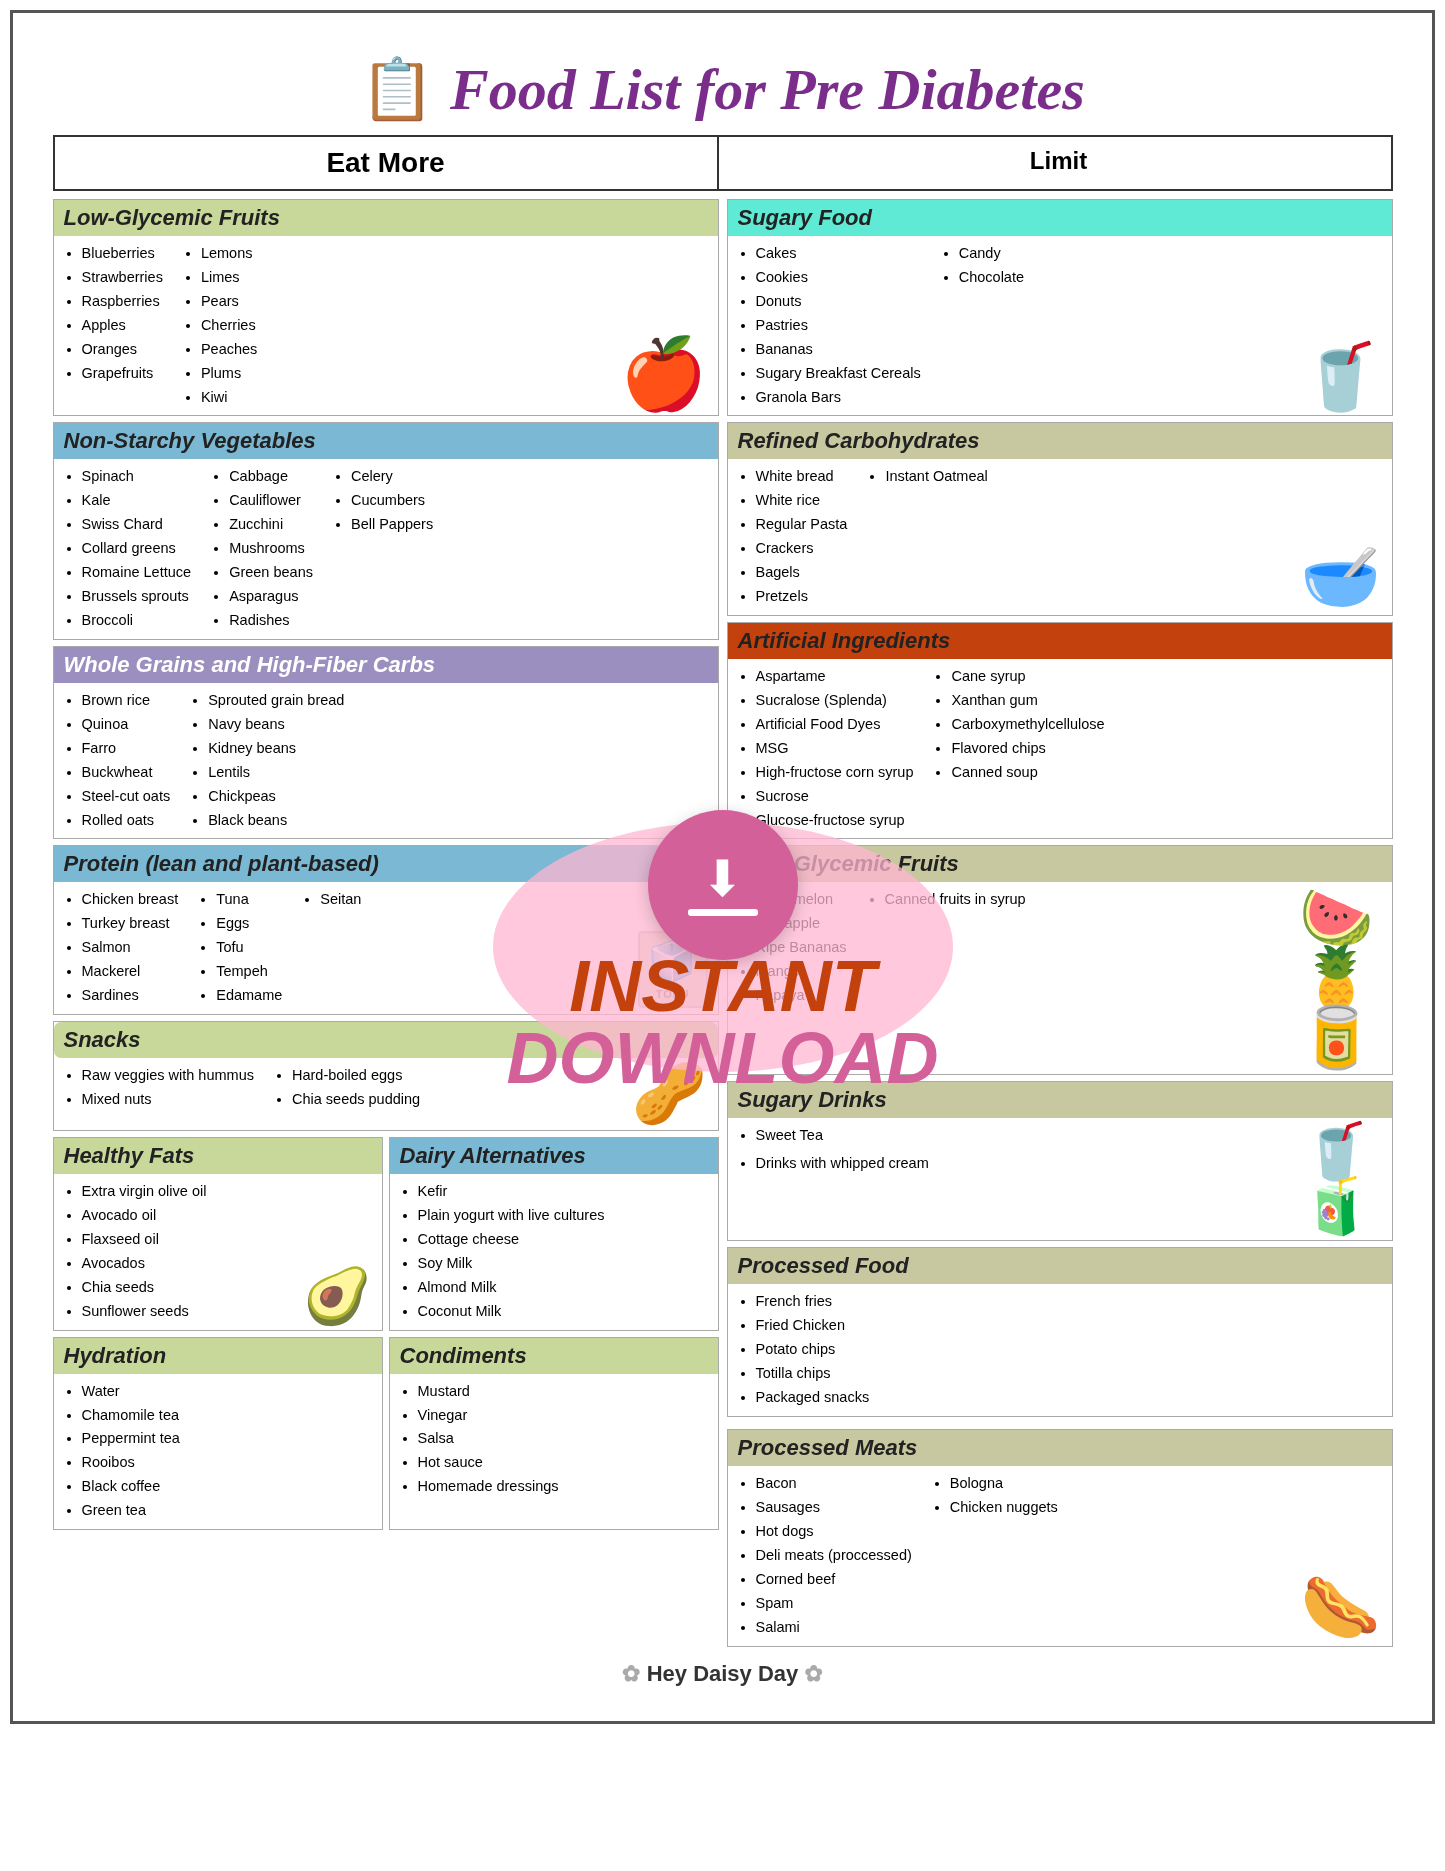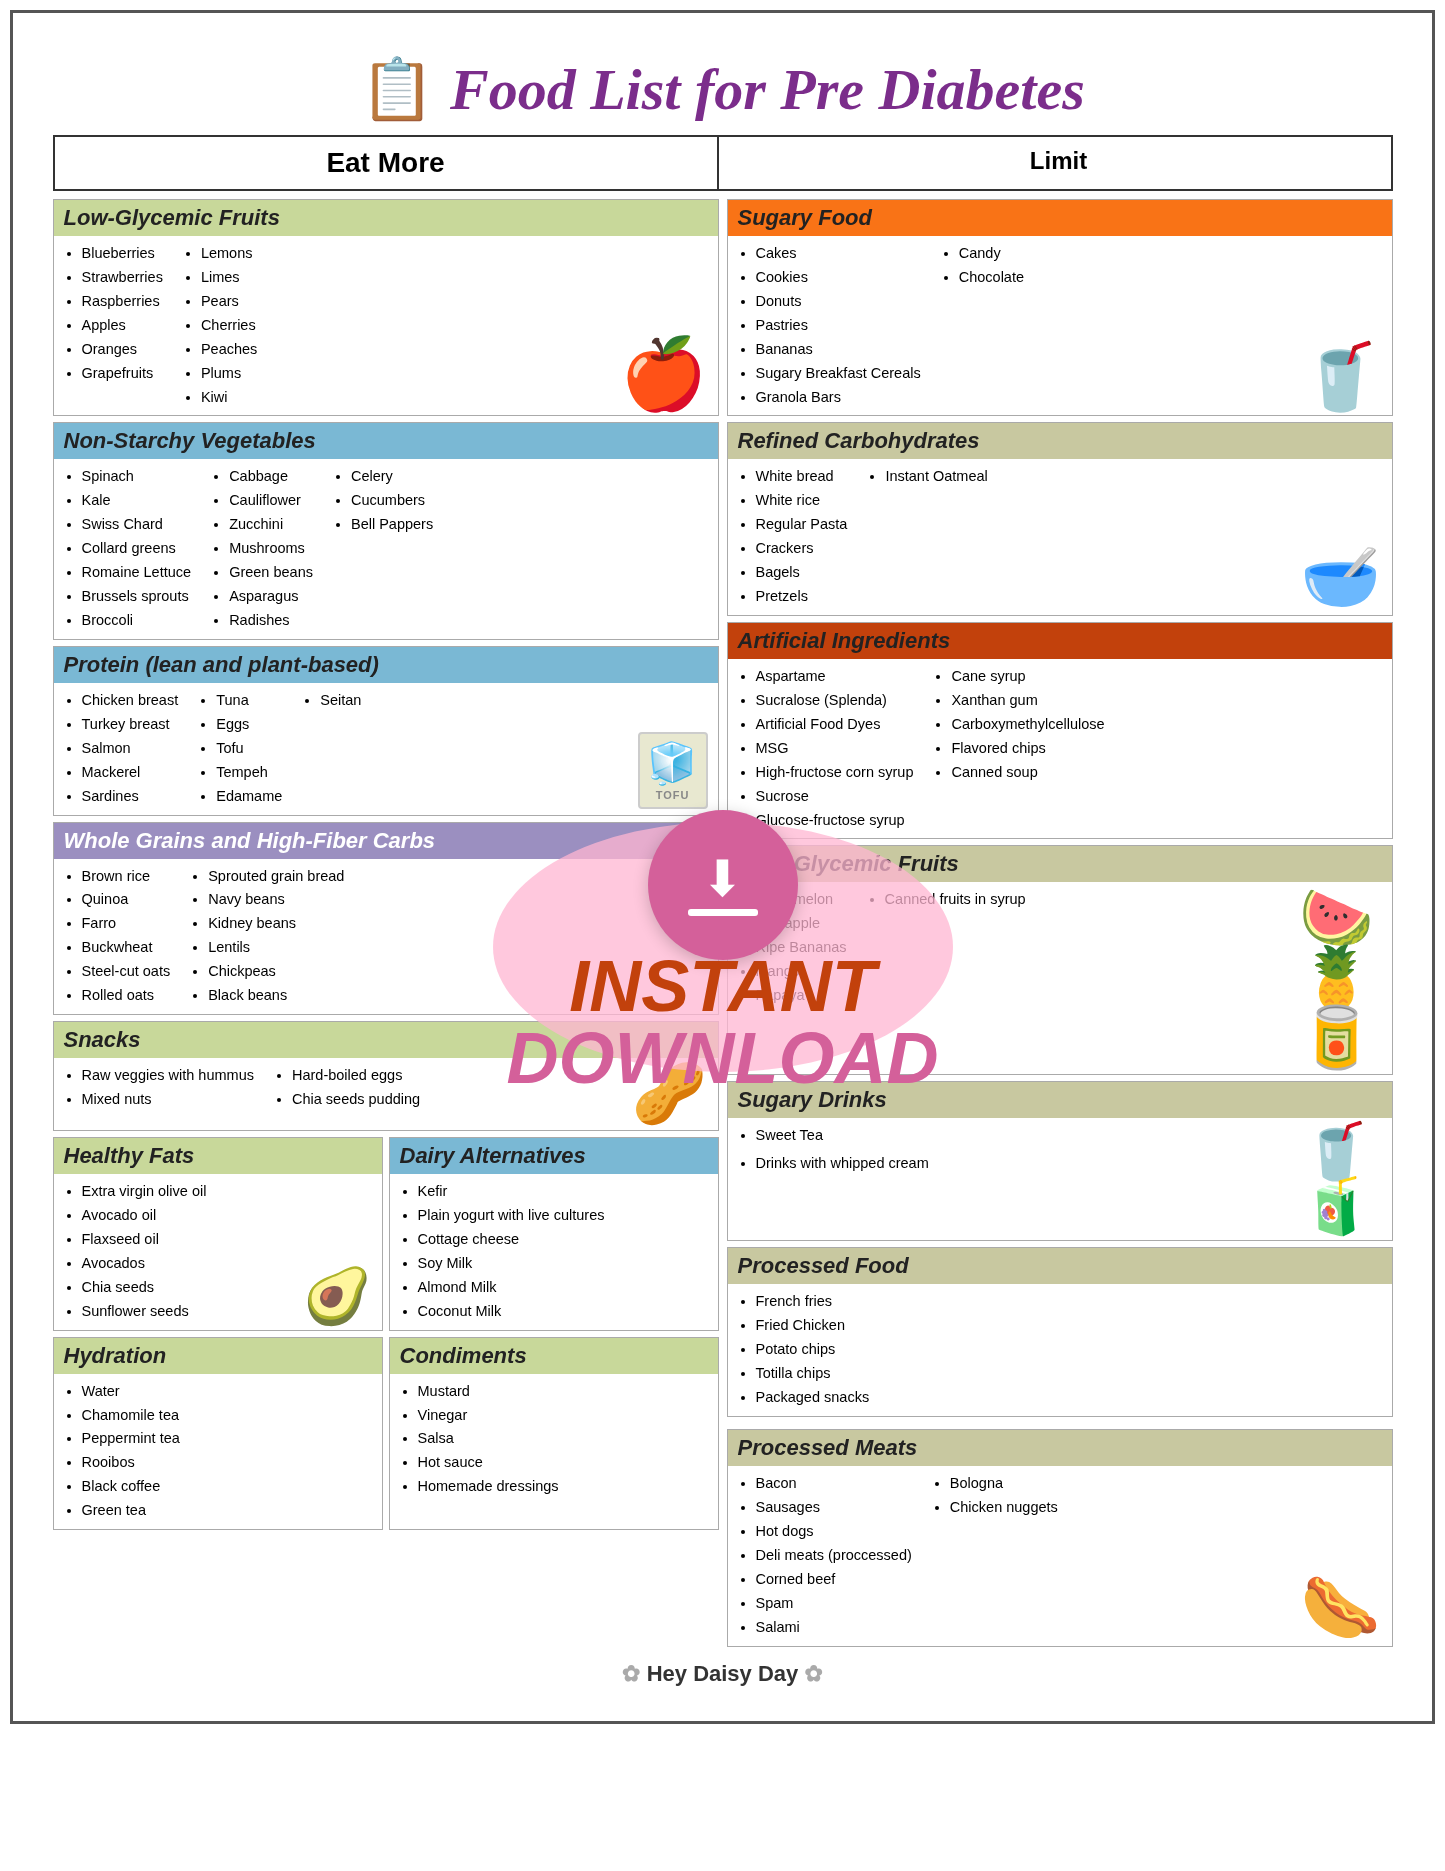--- a/index.html
+++ b/index.html
@@ -44,25 +44,25 @@
       font-size: 22px;
       font-weight: 900;
       padding: 5px 10px;
       font-style: italic;
     }
     
     .section-title-fruit { background: #c8d89a; color: #222; }
     .section-title-veg { background: #7ab8d4; color: #222; }
     .section-title-protein { background: #7ab8d4; color: #222; }
     .section-title-grains { background: #9b8fc0; color: #222; }
-    .section-title-snacks { background: #c8d89a; color: #222; }
+    .section-title-snacks { background: #c8d89a; color: #222; border-radius: 7px; }
     .section-title-fats { background: #c8d89a; color: #222; }
     .section-title-hydration { background: #c8d89a; color: #222; }
     
-    .section-title-sugary { background: #f97316; color: #222; }
+    .section-title-sugary { background: #5eead4; color: #222; }
     .section-title-refined { background: #c8c8a0; color: #222; }
     .section-title-artificial { background: #c2410c; color: #222; }
     .section-title-hg-fruits { background: #c8c8a0; color: #222; }
     .section-title-sug-drinks { background: #c8c8a0; color: #222; }
     .section-title-dairy { background: #7ab8d4; color: #222; }
     .section-title-processed { background: #c8c8a0; color: #222; }
     .section-title-processed-meats { background: #c8c8a0; color: #222; }
     .section-title-condiments { background: #c8d89a; color: #222; }
     .section-content {
       padding: 6px 10px 6px 10px;
@@ -208,72 +208,72 @@
               <ul>
                 <li>Celery</li>
                 <li>Cucumbers</li>
                 <li>Bell Pappers</li>
               </ul>
             </div>
           </div>
         </div>
 
         <div class="section-box">
-          <div class="section-title section-title-protein">Protein (lean and plant-based)</div>
-          <div class="section-content">
-            <div class="section-content-inner">
-              <div class="items-col">
-                <ul>
-                  <li>Chicken breast</li>
-                  <li>Turkey breast</li>
-                  <li>Salmon</li>
-                  <li>Mackerel</li>
-                  <li>Sardines</li>
-                </ul>
-                <ul>
-                  <li>Tuna</li>
-                  <li>Eggs</li>
-                  <li>Tofu</li>
-                  <li>Tempeh</li>
-                  <li>Edamame</li>
-                </ul>
-                <ul>
-                  <li>Seitan</li>
-                </ul>
-              </div>
-            </div>
-            <div class="section-img">
-              <div style="background:#e8e8d0;border:2px solid #ccc;border-radius:4px;padding:6px 8px;text-align:center;font-size:11px;font-weight:bold;color:#666;min-width:70px;">
-                <div style="font-size:40px;">🧊</div>
-                <div style="font-size:11px;font-weight:bold;letter-spacing:1px;color:#888;margin-top:2px;">TOFU</div>
-              </div>
-            </div>
-          </div>
-        </div>
-
-        <div class="section-box">
           <div class="section-title section-title-grains" style="background:#9b8fc0;color:#fff;">Whole Grains and High-Fiber Carbs</div>
           <div class="section-content">
             <div class="items-col">
               <ul>
                 <li>Brown rice</li>
                 <li>Quinoa</li>
                 <li>Farro</li>
                 <li>Buckwheat</li>
                 <li>Steel-cut oats</li>
                 <li>Rolled oats</li>
               </ul>
               <ul>
                 <li>Sprouted grain bread</li>
                 <li>Navy beans</li>
                 <li>Kidney beans</li>
                 <li>Lentils</li>
                 <li>Chickpeas</li>
                 <li>Black beans</li>
               </ul>
+            </div>
+          </div>
+        </div>
+
+        <div class="section-box">
+          <div class="section-title section-title-protein">Protein (lean and plant-based)</div>
+          <div class="section-content">
+            <div class="section-content-inner">
+              <div class="items-col">
+                <ul>
+                  <li>Chicken breast</li>
+                  <li>Turkey breast</li>
+                  <li>Salmon</li>
+                  <li>Mackerel</li>
+                  <li>Sardines</li>
+                </ul>
+                <ul>
+                  <li>Tuna</li>
+                  <li>Eggs</li>
+                  <li>Tofu</li>
+                  <li>Tempeh</li>
+                  <li>Edamame</li>
+                </ul>
+                <ul>
+                  <li>Seitan</li>
+                </ul>
+              </div>
+            </div>
+            <div class="section-img">
+              <div style="background:#e8e8d0;border:2px solid #ccc;border-radius:4px;padding:6px 8px;text-align:center;font-size:11px;font-weight:bold;color:#666;min-width:70px;">
+                <div style="font-size:40px;">🧊</div>
+                <div style="font-size:11px;font-weight:bold;letter-spacing:1px;color:#888;margin-top:2px;">TOFU</div>
+              </div>
             </div>
           </div>
         </div>
 
         <div class="section-box">
           <div class="section-title section-title-snacks">Snacks</div>
           <div class="section-content">
             <div class="section-content-inner">
               <div class="items-col">
                 <ul>

